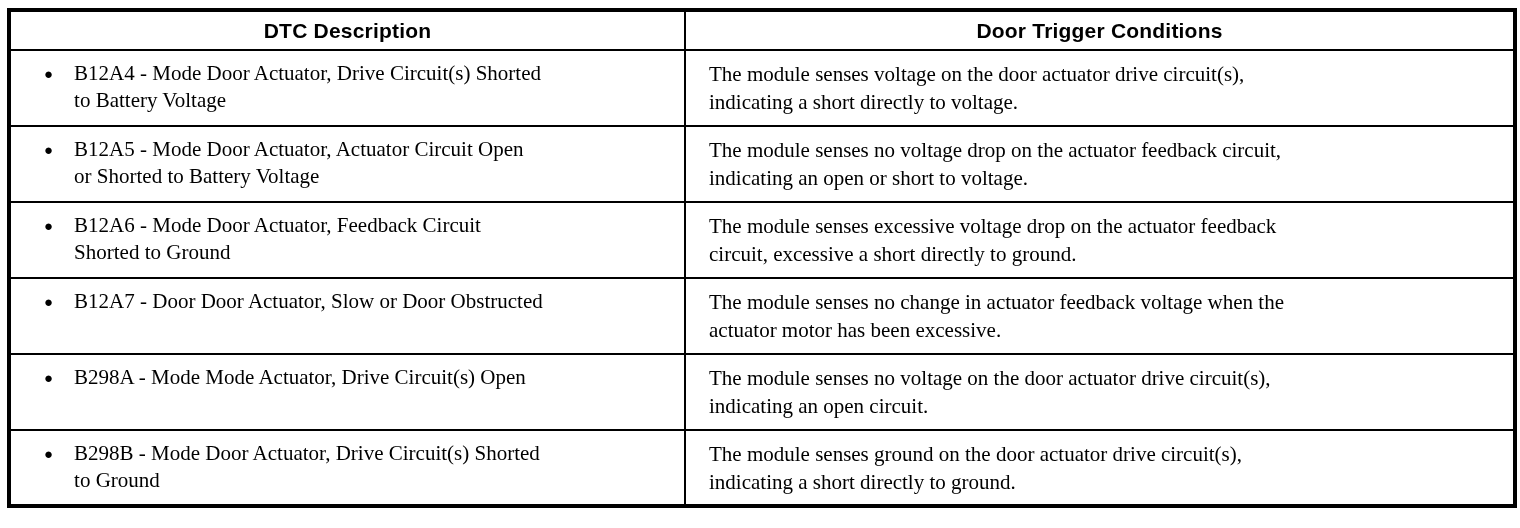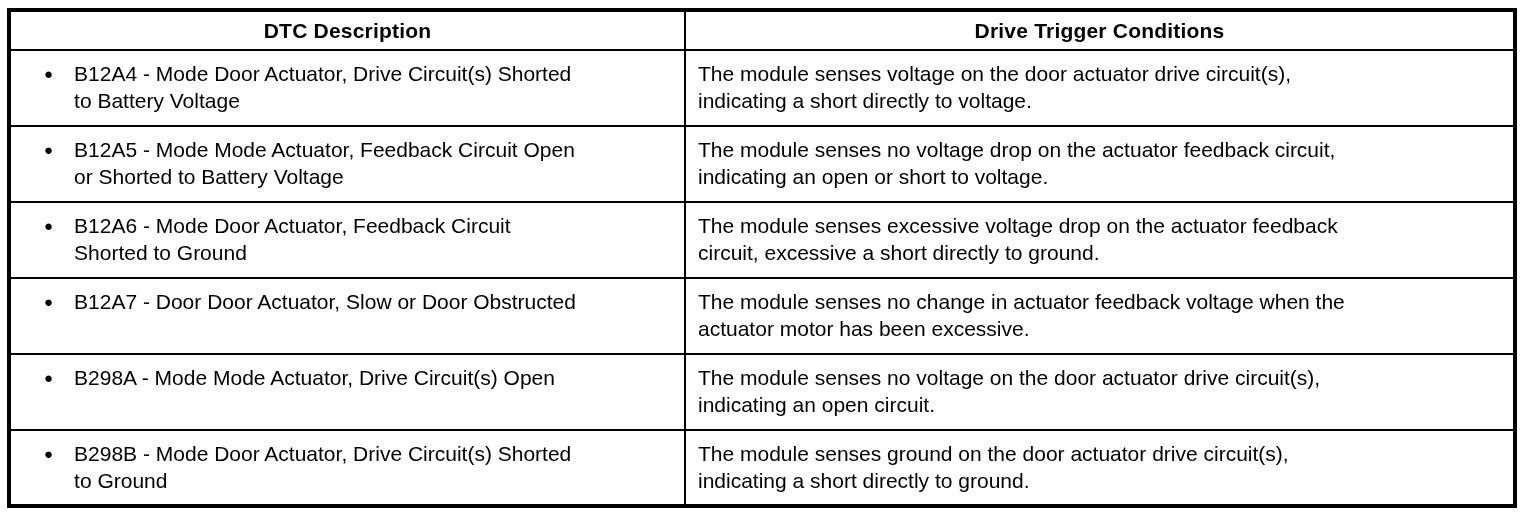--- a/index.html
+++ b/index.html
@@ -43,70 +43,71 @@
   }
   td.cell {
     height: 76px;
     vertical-align: top;
     font-size: 21px;
     line-height: 27px;
     padding: 9px 8px 4px 0;
   }
   td.cell .txt {
     white-space: pre-line;
+    font-family: Liberation Serif, serif;
   }
   td.dtc-cell .cellflex {
     display: flex;
     align-items: flex-start;
   }
   td.dtc-cell .bullet {
     flex: 0 0 auto;
     margin-left: 33px;
     margin-right: 21px;
     font-size: 15px;
     line-height: 27px;
   }
   td.cond-cell {
-    padding-left: 12px;
+    padding-left: 23px;
   }
 </style>
 </head>
 <body>
 
 <div class="page">
   <table class="dtc-table">
     <colgroup>
       <col class="col-dtc">
       <col class="col-cond">
     </colgroup>
     <thead>
       <tr>
         <th class="hdr">DTC Description</th>
-        <th class="hdr">Drive Trigger Conditions</th>
+        <th class="hdr">Door Trigger Conditions</th>
       </tr>
     </thead>
     <tbody>
       <tr>
         <td class="cell dtc-cell">
           <div class="cellflex">
             <span class="bullet">●</span>
             <span class="txt">B12A4 - Mode Door Actuator, Drive Circuit(s) Shorted
 to Battery Voltage</span>
           </div>
         </td>
         <td class="cell cond-cell">
           <span class="txt">The module senses voltage on the door actuator drive circuit(s),
 indicating a short directly to voltage.</span>
         </td>
       </tr>
       <tr>
         <td class="cell dtc-cell">
           <div class="cellflex">
             <span class="bullet">●</span>
-            <span class="txt">B12A5 - Mode Mode Actuator, Feedback Circuit Open
+            <span class="txt">B12A5 - Mode Door Actuator, Actuator Circuit Open
 or Shorted to Battery Voltage</span>
           </div>
         </td>
         <td class="cell cond-cell">
           <span class="txt">The module senses no voltage drop on the actuator feedback circuit,
 indicating an open or short to voltage.</span>
         </td>
       </tr>
       <tr>
         <td class="cell dtc-cell">

